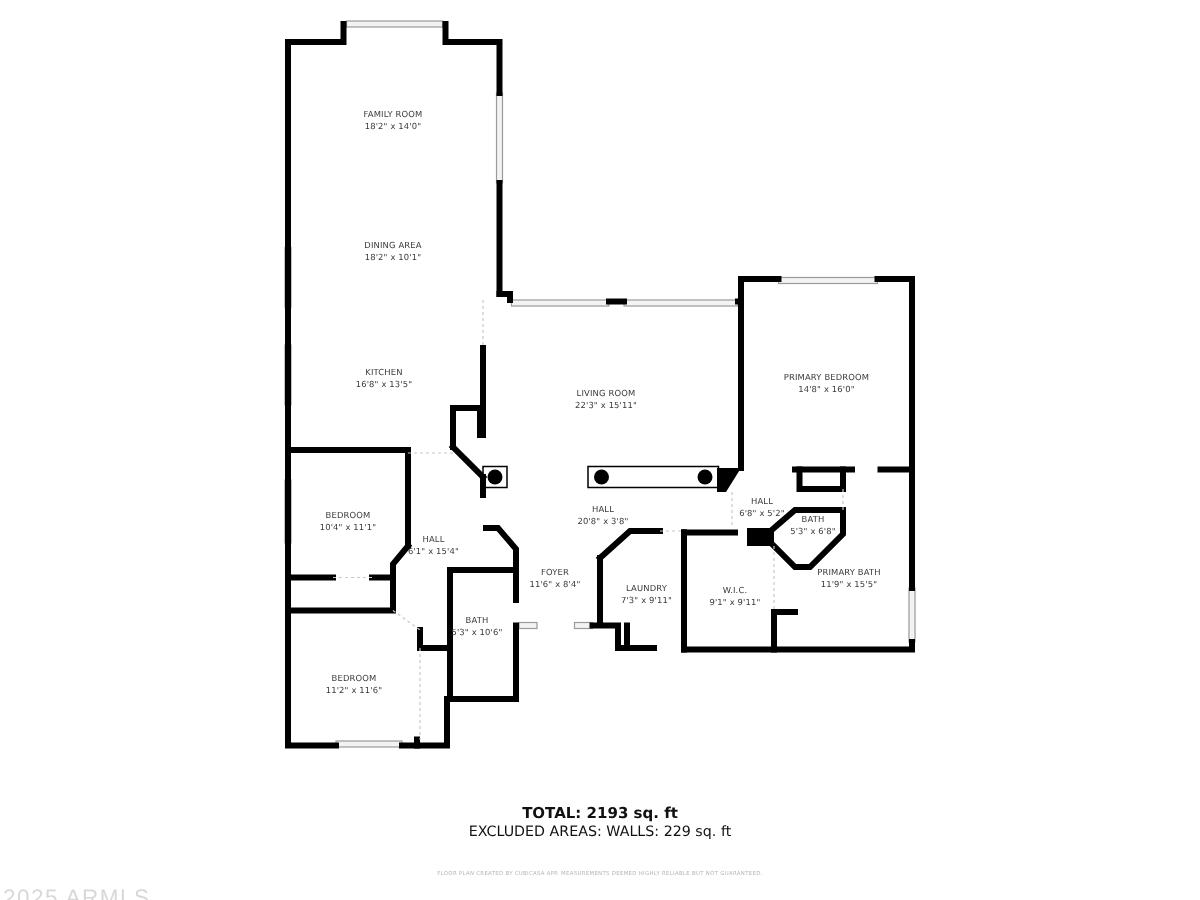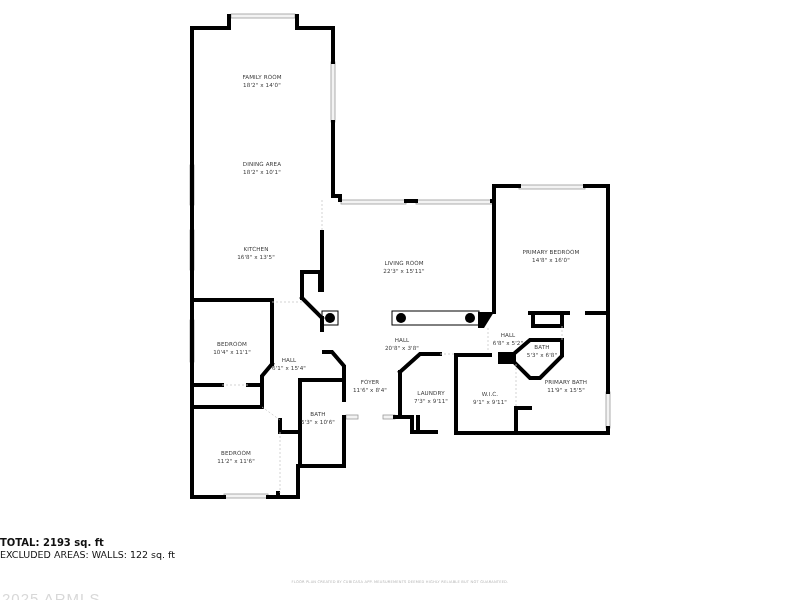--- a/index.html
+++ b/index.html
@@ -3,21 +3,21 @@
   <meta charset="utf-8">
   <style>
     html, body { margin: 0; padding: 0; background: #ffffff; }
     body { width: 800px; height: 600px; position: relative; overflow: hidden; font-family: "DejaVu Sans", sans-serif; }
     #plan { position: absolute; left: 0; top: 0; width: 800px; height: 600px; }
     .wall { fill: none; stroke: #000; stroke-width: 4; stroke-linecap: square; stroke-linejoin: miter; }
     .thin { fill: none; stroke: #000; stroke-width: 1; }
     .window { fill: #f3f3f3; stroke: #9a9a9a; stroke-width: 0.8; }
     .opening { fill: none; stroke: #c8c8c8; stroke-width: 0.8; stroke-dasharray: 2 2; }
     .room-label { position: absolute; transform: translateX(-50%); text-align: center; color: #3a3a3a; font-size: 5.6px; line-height: 7.5px; white-space: nowrap; letter-spacing: 0.1px; }
-    .summary { position: absolute; left: 0; width: 800px; text-align: left; top: 537px; color: #111; }
+    .summary { position: absolute; left: 0; width: 800px; text-align: center; top: 537px; color: #111; }
     .summary .total { font-weight: bold; font-size: 10px; line-height: 12px; }
     .summary .line { font-size: 9.5px; line-height: 11.5px; }
     .disclaimer { position: absolute; left: 0; width: 800px; text-align: center; top: 580px; font-size: 3.6px; color: #b5b5b5; letter-spacing: 0.2px; }
     .watermark { position: absolute; left: 2px; top: 562px; font-size: 15px; color: #d8d8d8; letter-spacing: 1px; font-family: "Liberation Sans", sans-serif; margin-top: 28px; }
   </style>
 </head>
 <body>
 
 <svg id="plan" viewBox="0 0 800 600" xmlns="http://www.w3.org/2000/svg">
 
@@ -171,17 +171,17 @@
   <div>BATH</div>
   <div>5'3" x 10'6"</div>
 </div>
 <div class="room-label" style="left:236px; top:450px;">
   <div>BEDROOM</div>
   <div>11'2" x 11'6"</div>
 </div>
 
 <div class="summary">
   <div class="total">TOTAL: 2193 sq. ft</div>
-  <div class="line">EXCLUDED AREAS: WALLS: 122 sq. ft</div>
+  <div class="line">EXCLUDED AREAS: WALLS: 229 sq. ft</div>
 </div>
 
 <div class="disclaimer">FLOOR PLAN CREATED BY CUBICASA APP. MEASUREMENTS DEEMED HIGHLY RELIABLE BUT NOT GUARANTEED.</div>
 <div class="watermark">2025 ARMLS</div>
 
 </body></html>

